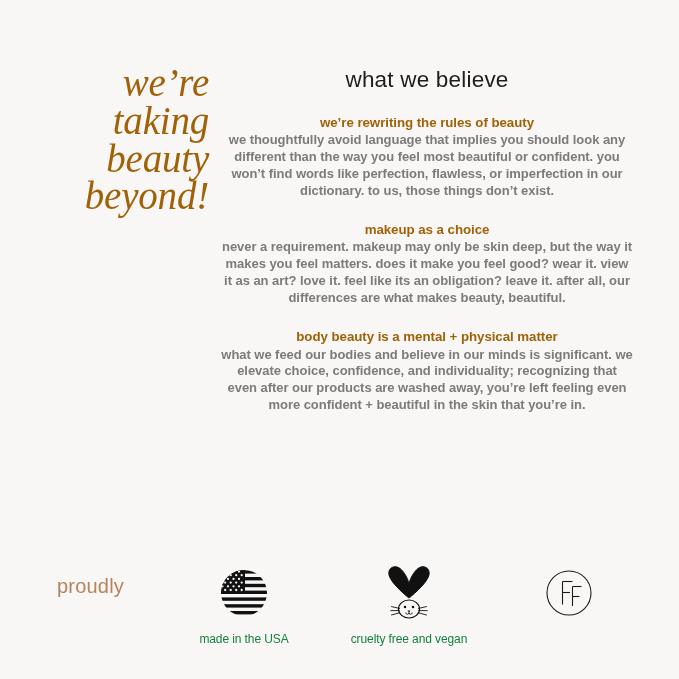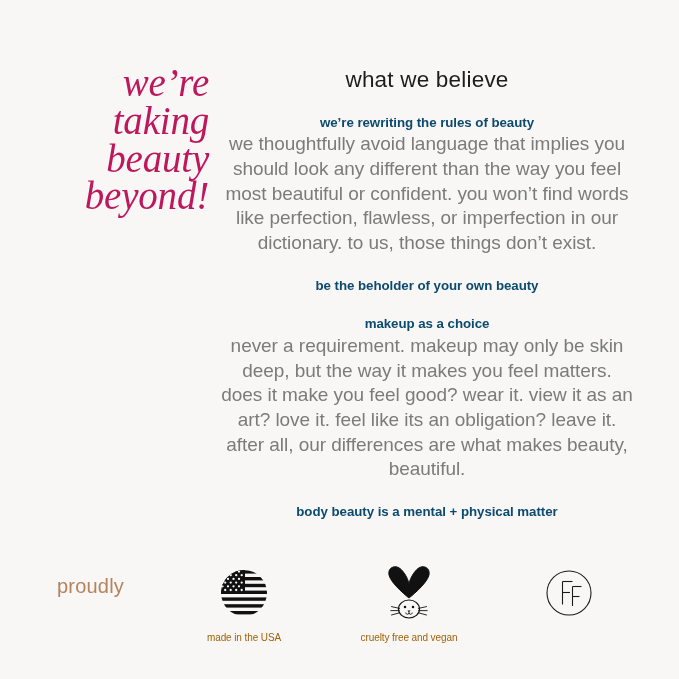--- a/index.html
+++ b/index.html
@@ -35,21 +35,21 @@
   .headline {
     position: absolute;
     left: 52px;
     top: 64px;
     width: 157px;
     text-align: right;
     font-family: "Liberation Serif", "DejaVu Serif", serif;
     font-style: italic;
     font-size: 39px;
     line-height: 0.97;
-    color: #be185d;
+    color: #a16207;
     letter-spacing: -0.2px;
     white-space: pre-line;
   }
 
   .content {
     position: absolute;
     left: 221px;
     top: 68px;
     width: 412px;
     text-align: center;
@@ -67,29 +67,29 @@
   .section {
     margin-bottom: 21px;
   }
   .section:last-child {
     margin-bottom: 6px;
   }
 
   .section-title {
     font-size: 13.3px;
     font-weight: bold;
-    color: #0c4a6e;
+    color: #a16207;
     line-height: 1.32;
     margin: 0 0 1px 0;
     letter-spacing: -0.05px;
   }
 
   .section-body {
-    font-size: 19px;
-    font-weight: 400;
+    font-size: 13px;
+    font-weight: 700;
     color: #7b7b7b;
     line-height: 1.30;
     margin: 0;
     letter-spacing: -0.05px;
   }
 
   
   .badges {
     position: absolute;
     left: 0;
@@ -119,22 +119,22 @@
 
   .badge-icon {
     height: 62px;
     display: flex;
     align-items: center;
     justify-content: center;
   }
 
   .badge-caption {
     margin-top: 8px;
-    font-size: 10px;
-    color: #a16207;
+    font-size: 12px;
+    color: #15803d;
     letter-spacing: -0.1px;
     line-height: 1.2;
   }
 </style>
 </head>
 <body>
 
 <div class="page">
 
   <div class="top">
@@ -147,30 +147,30 @@
     <div class="content">
 
       <h1 class="page-title">what we believe</h1>
 
       <div class="section">
         <p class="section-title">we’re rewriting the rules of beauty</p>
         <p class="section-body">we thoughtfully avoid language that implies you should look any different than the way you feel most beautiful or confident. you won’t find words like perfection, flawless, or imperfection in our dictionary. to us, those things don’t exist.</p>
       </div>
 
       <div class="section">
-        <p class="section-title">be the beholder of your own beauty</p>
       </div>
 
       <div class="section">
         <p class="section-title">makeup as a choice</p>
         <p class="section-body">never a requirement. makeup may only be skin deep, but the way it makes you feel matters. does it make you feel good? wear it. view it as an art? love it. feel like its an obligation? leave it. after all, our differences are what makes beauty, beautiful.</p>
       </div>
 
       <div class="section">
         <p class="section-title">body beauty is a mental + physical matter</p>
+        <p class="section-body">what we feed our bodies and believe in our minds is significant. we elevate choice, confidence, and individuality; recognizing that even after our products are washed away, you’re left feeling even more confident + beautiful in the skin that you’re in.</p>
       </div>
 
     </div>
   </div>
 
   <div class="badges">
 
     <div class="proudly">proudly</div>
 
     <div class="badge badge-usa">

